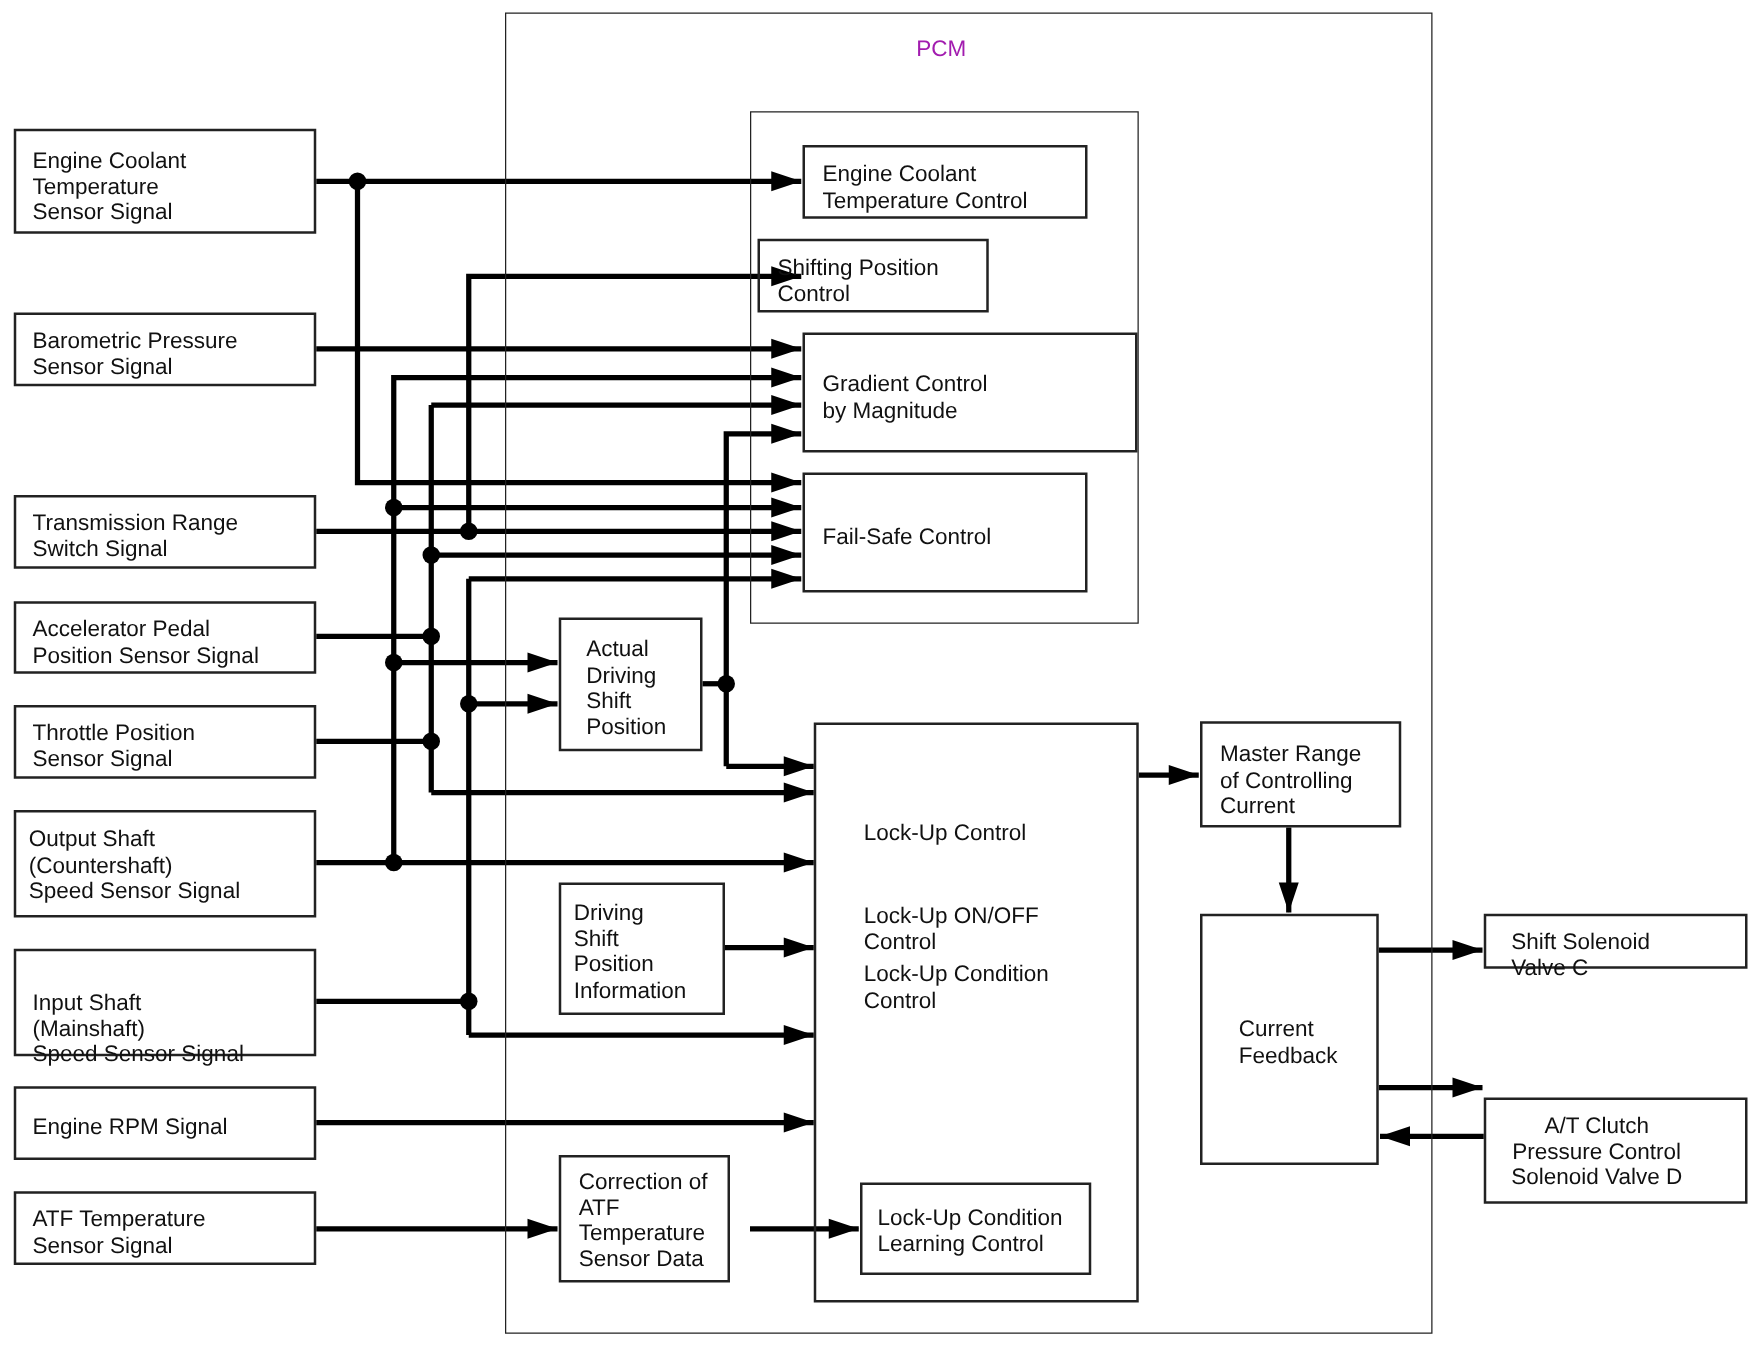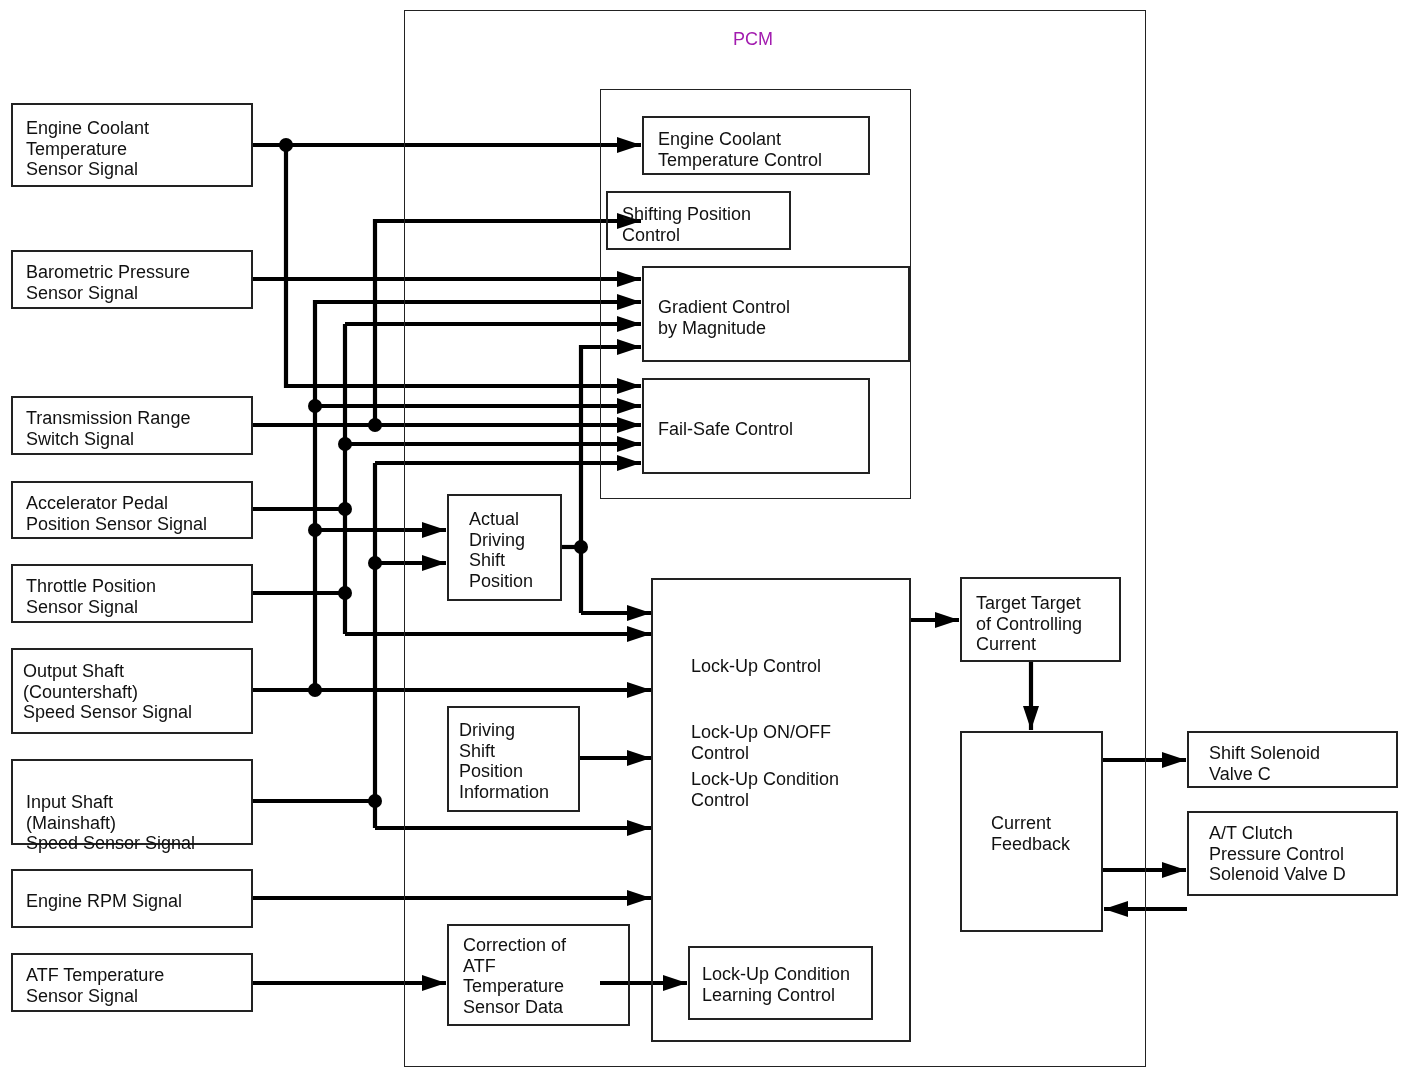--- a/index.html
+++ b/index.html
@@ -156,51 +156,51 @@
 Driving
 Shift
 Position</span>
   </div>
   <div class="box" style="left:447px;top:706px;width:133px;height:106px;">
     <span class="box-label" style="left:10px;top:12px;">Driving
 Shift
 Position
 Information</span>
   </div>
-  <div class="box" style="left:447px;top:924px;width:183px;height:102px;">
+  <div class="box" style="left:447px;top:924px;width:137px;height:102px;">
     <span class="box-label" style="left:14px;top:9px;">Correction of
 ATF
 Temperature
 Sensor Data</span>
   </div>
 
   <div class="box" style="left:651px;top:578px;width:260px;height:464px;">
     <span class="box-label" style="left:38px;top:76px;">Lock-Up Control</span>
     <span class="box-label" style="left:38px;top:142px;">Lock-Up ON/OFF
 Control</span>
     <span class="box-label" style="left:38px;top:189px;">Lock-Up Condition
 Control</span>
   </div>
   <div class="box" style="left:688px;top:946px;width:185px;height:74px;">
     <span class="box-label" style="left:12px;top:16px;">Lock-Up Condition
 Learning Control</span>
   </div>
 
   <div class="box" style="left:960px;top:577px;width:161px;height:85px;">
-    <span class="box-label" style="left:14px;top:14px;">Target Target
+    <span class="box-label" style="left:14px;top:14px;">Master Range
 of Controlling
 Current</span>
   </div>
   <div class="box" style="left:960px;top:731px;width:143px;height:201px;">
     <span class="box-label" style="left:29px;top:80px;">Current
 Feedback</span>
   </div>
 
-  <div class="box" style="left:1187px;top:731px;width:211px;height:57px;">
+  <div class="box" style="left:1187px;top:731px;width:211px;height:44px;">
     <span class="box-label" style="left:20px;top:10px;">Shift Solenoid
 Valve C</span>
   </div>
-  <div class="box" style="left:1187px;top:811px;width:211px;height:85px;">
+  <div class="box" style="left:1187px;top:878px;width:211px;height:85px;text-align:center;">
     <span class="box-label" style="left:20px;top:10px;">A/T Clutch
 Pressure Control
 Solenoid Valve D</span>
   </div>
 </div>
 
 </body></html>

